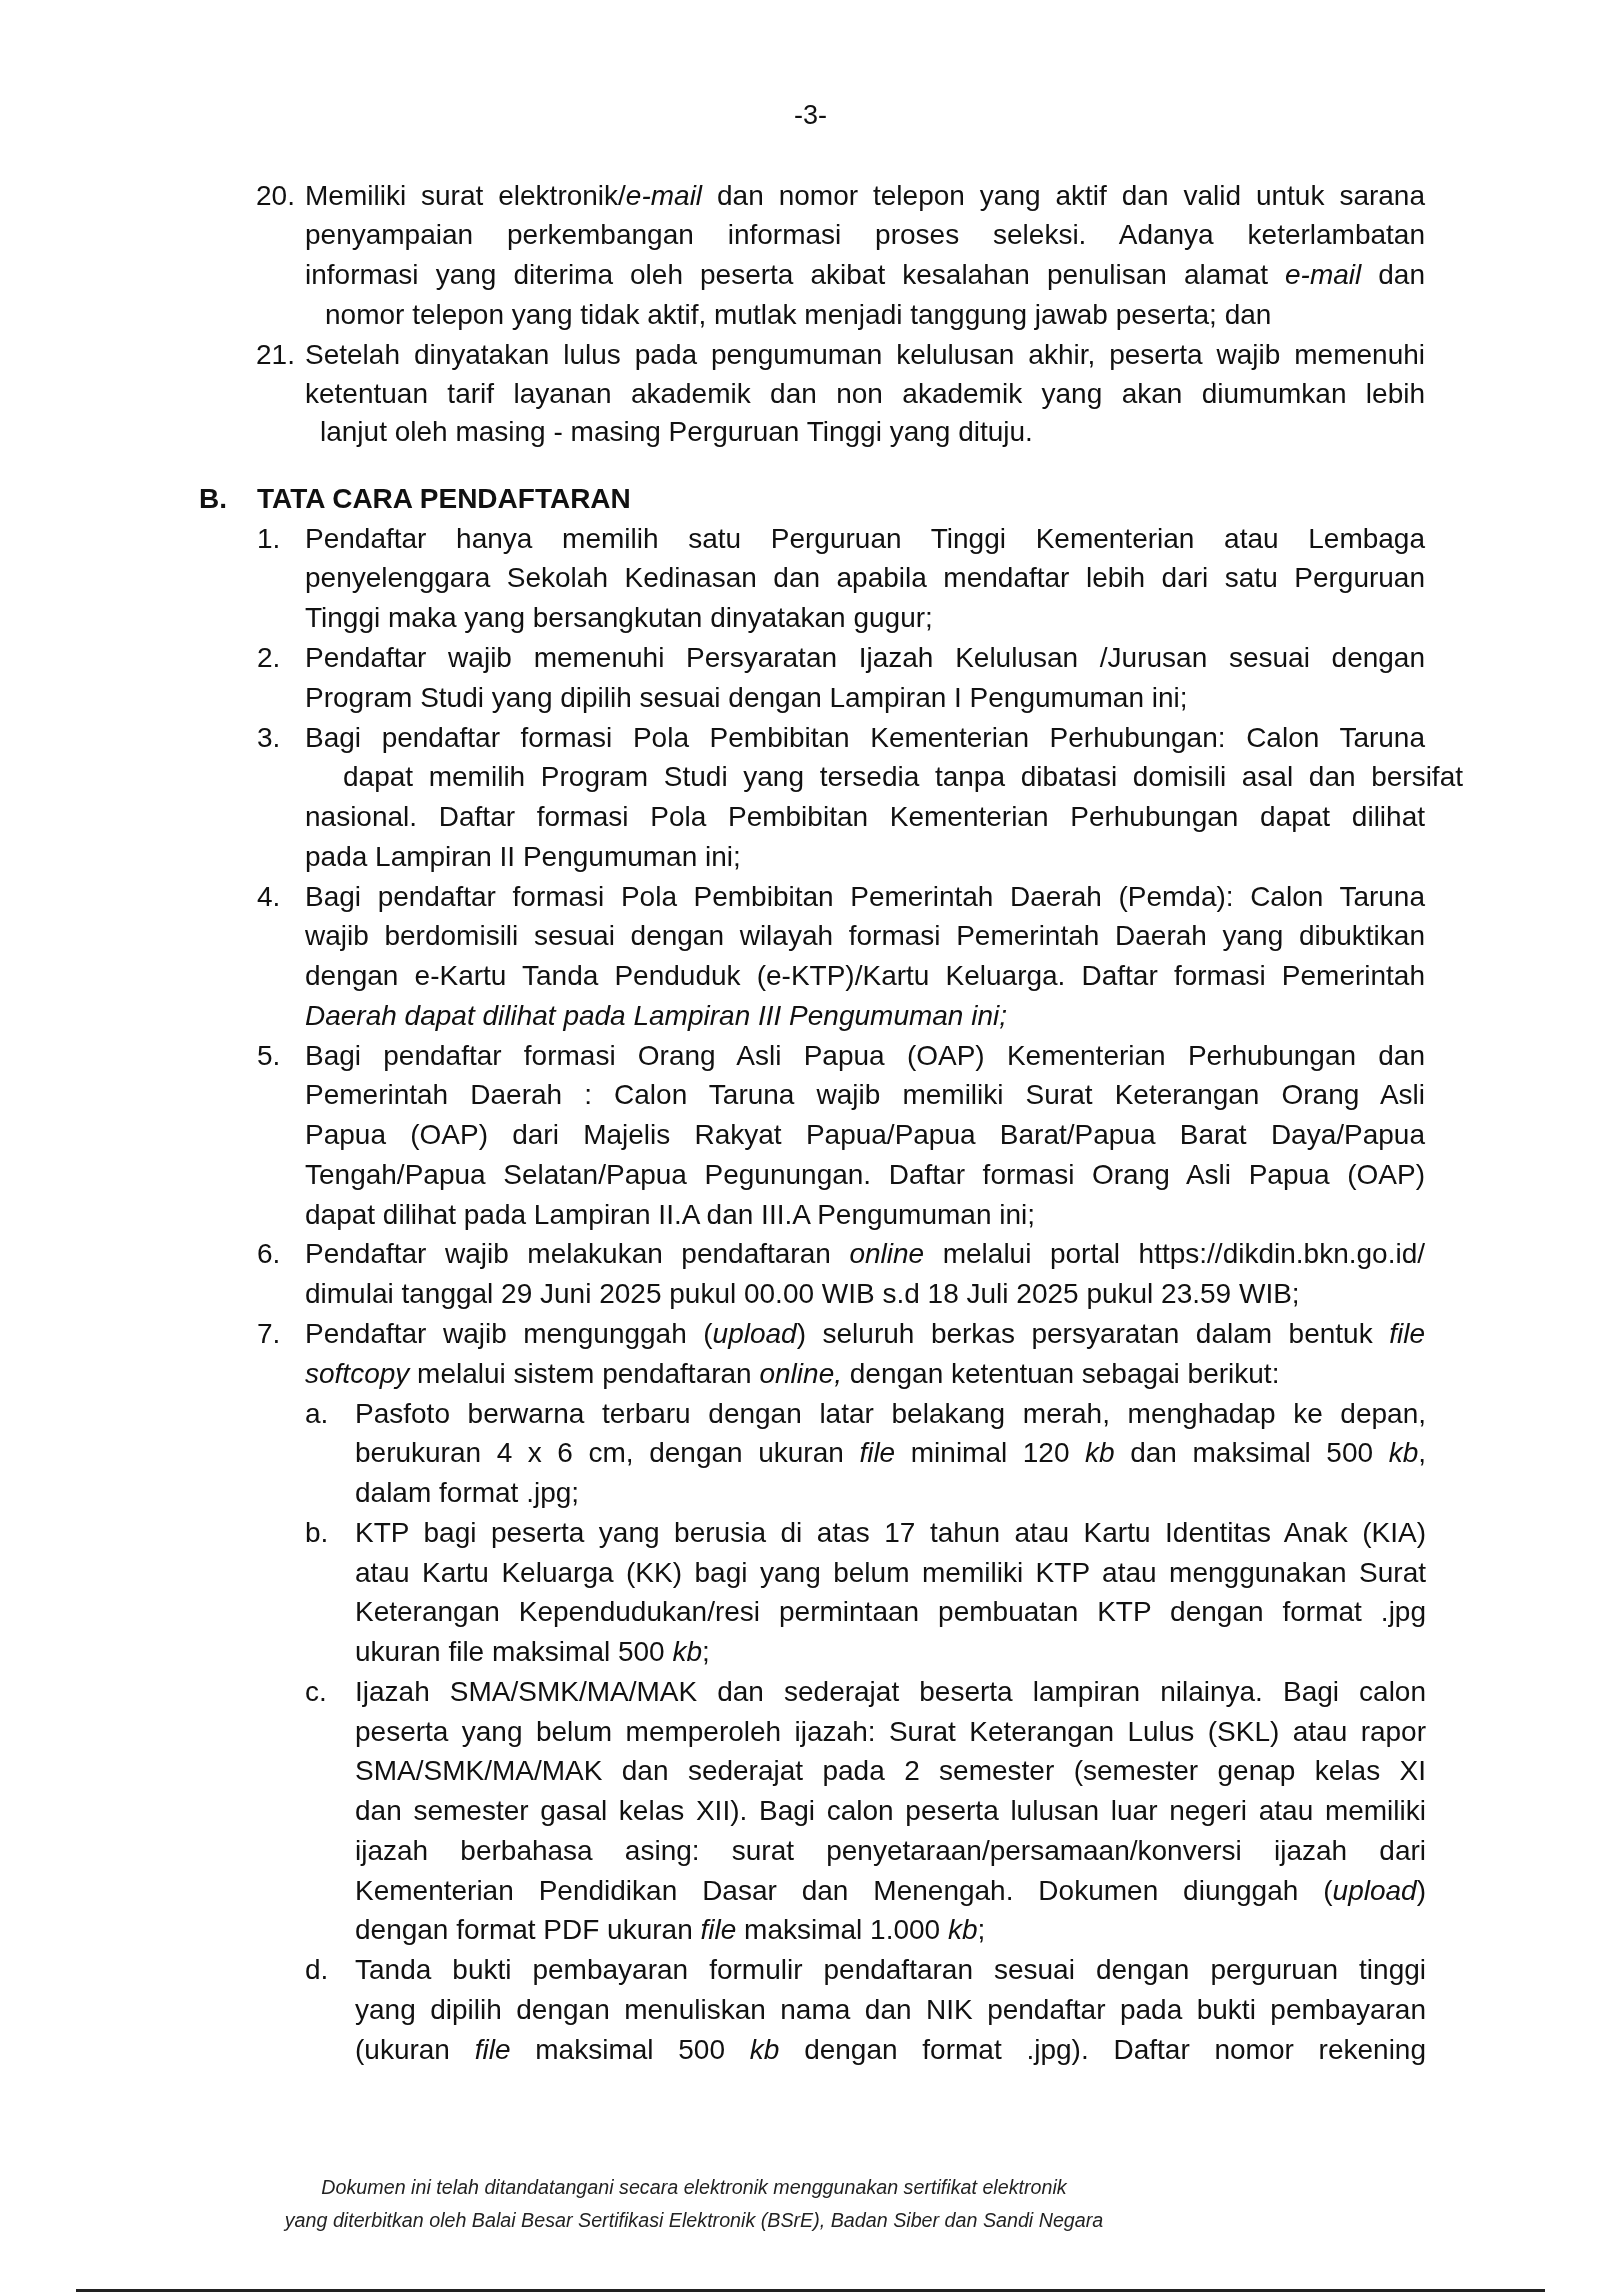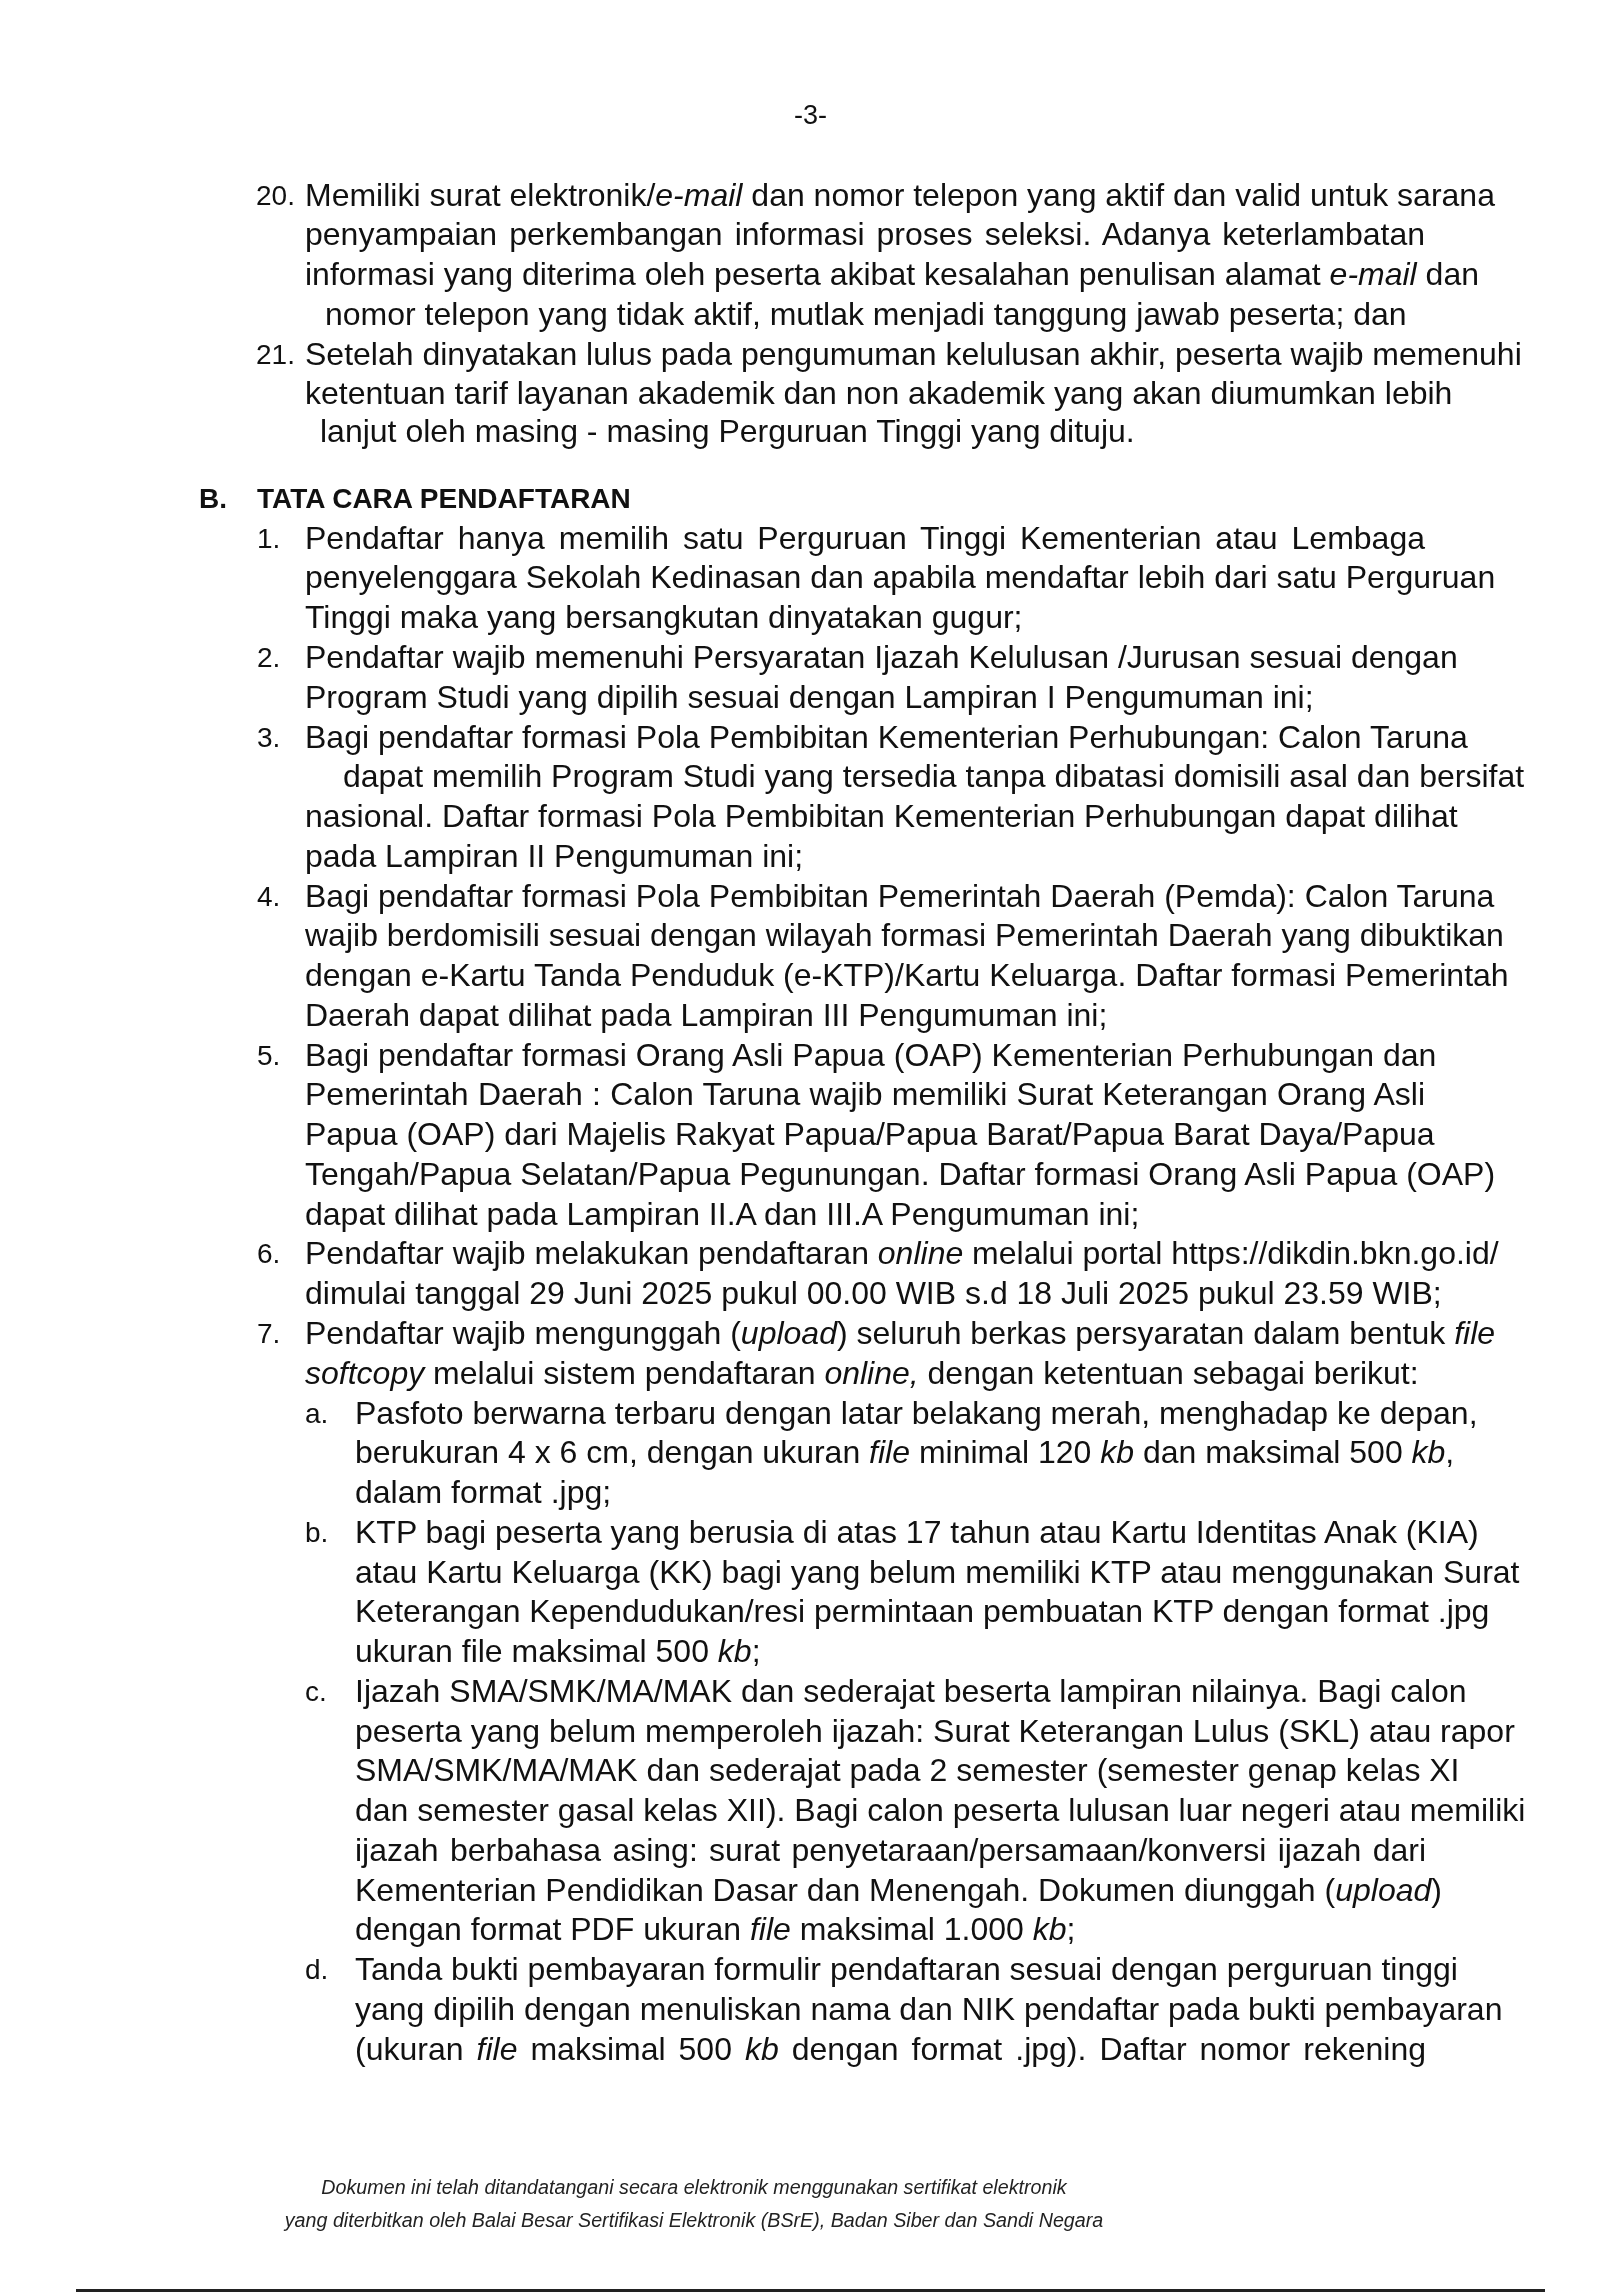--- a/index.html
+++ b/index.html
@@ -1,21 +1,21 @@
 <!DOCTYPE html>
 <html style="font-size:14.3px"><head>
 <meta charset="utf-8">
 <style>
   html, body { margin: 0; padding: 0; background: #ffffff; }
   body { width: 1621px; height: 2293px; position: relative; overflow: hidden;
          font-family: "Liberation Sans", sans-serif; color: #111111; }
   .page-num { position: absolute; top: 100px; left: 0; width: 1621px; text-align: center;
               font-size: 27px; }
   .block { position: absolute; left: 0; top: 0; width: 1621px; }
-  .line { position: absolute; height: 39px; font-size: 32px; line-height: 39px;
+  .line { position: absolute; height: 39px; font-size: 28px; line-height: 39px;
           white-space: nowrap; }
   .line.j { text-align: justify; text-align-last: justify; }
   .marker { position: absolute; font-size: 28px; line-height: 39px; white-space: nowrap; }
   .heading { position: absolute; font-size: 28px; line-height: 39px; font-weight: bold; }
   i { font-style: italic; }
   .footer { position: absolute; left: 0; width: 1388px; text-align: center;
             font-size: 19.7px; font-style: italic; line-height: 27px; color: #222; }
   .bottom-rule { position: absolute; left: 76px; width: 1469px; top: 2289px; height: 2.7px;
                  background: #222; }
 </style>
@@ -45,21 +45,21 @@
     <div class="line" style="left: 305px; width: 1120px; top: 678px;"><span>Program Studi yang dipilih sesuai dengan Lampiran I Pengumuman ini;</span></div>
     <div class="marker" style="left: 257px; top: 718px;">3.</div>
     <div class="line j" style="left: 305px; width: 1120px; top: 718px;"><span>Bagi pendaftar formasi Pola Pembibitan Kementerian Perhubungan: Calon Taruna</span></div>
     <div class="line j" style="left: 305px; width: 1120px; top: 757px; margin-left: 38px;"><span>dapat memilih Program Studi yang tersedia tanpa dibatasi domisili asal dan bersifat</span></div>
     <div class="line j" style="left: 305px; width: 1120px; top: 797px;"><span>nasional. Daftar formasi Pola Pembibitan Kementerian Perhubungan dapat dilihat</span></div>
     <div class="line" style="left: 305px; width: 1120px; top: 837px;"><span>pada Lampiran II Pengumuman ini;</span></div>
     <div class="marker" style="left: 257px; top: 877px;">4.</div>
     <div class="line j" style="left: 305px; width: 1120px; top: 877px;"><span>Bagi pendaftar formasi Pola Pembibitan Pemerintah Daerah (Pemda): Calon Taruna</span></div>
     <div class="line j" style="left: 305px; width: 1120px; top: 916px;"><span>wajib berdomisili sesuai dengan wilayah formasi Pemerintah Daerah yang dibuktikan</span></div>
     <div class="line j" style="left: 305px; width: 1120px; top: 956px;"><span>dengan e-Kartu Tanda Penduduk (e-KTP)/Kartu Keluarga. Daftar formasi Pemerintah</span></div>
-    <div class="line" style="left: 305px; width: 1120px; top: 996px;"><span>Daerah dapat dilihat pada Lampiran III Pengumuman ini;</span></div>
+    <div class="line" style="left: 305px; width: 1120px; top: 996px; font-style: italic;"><span>Daerah dapat dilihat pada Lampiran III Pengumuman ini;</span></div>
     <div class="marker" style="left: 257px; top: 1036px;">5.</div>
     <div class="line j" style="left: 305px; width: 1120px; top: 1036px;"><span>Bagi pendaftar formasi Orang Asli Papua (OAP) Kementerian Perhubungan dan</span></div>
     <div class="line j" style="left: 305px; width: 1120px; top: 1075px;"><span>Pemerintah Daerah : Calon Taruna wajib memiliki Surat Keterangan Orang Asli</span></div>
     <div class="line j" style="left: 305px; width: 1120px; top: 1115px;"><span>Papua (OAP) dari Majelis Rakyat Papua/Papua Barat/Papua Barat Daya/Papua</span></div>
     <div class="line j" style="left: 305px; width: 1120px; top: 1155px;"><span>Tengah/Papua Selatan/Papua Pegunungan. Daftar formasi Orang Asli Papua (OAP)</span></div>
     <div class="line" style="left: 305px; width: 1120px; top: 1195px;"><span>dapat dilihat pada Lampiran II.A dan III.A Pengumuman ini;</span></div>
     <div class="marker" style="left: 257px; top: 1234px;">6.</div>
     <div class="line j" style="left: 305px; width: 1120px; top: 1234px;"><span>Pendaftar wajib melakukan pendaftaran </span><i>online</i><span> melalui portal https://dikdin.bkn.go.id/</span></div>
     <div class="line" style="left: 305px; width: 1120px; top: 1274px;"><span>dimulai tanggal 29 Juni 2025 pukul 00.00 WIB s.d 18 Juli 2025 pukul 23.59 WIB;</span></div>
     <div class="marker" style="left: 257px; top: 1314px;">7.</div>

